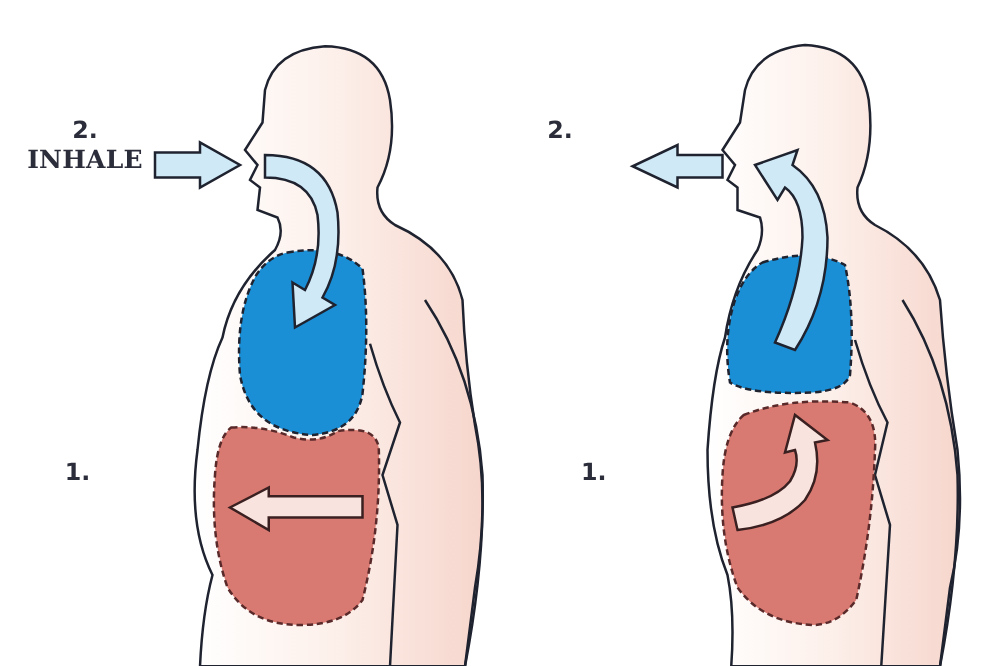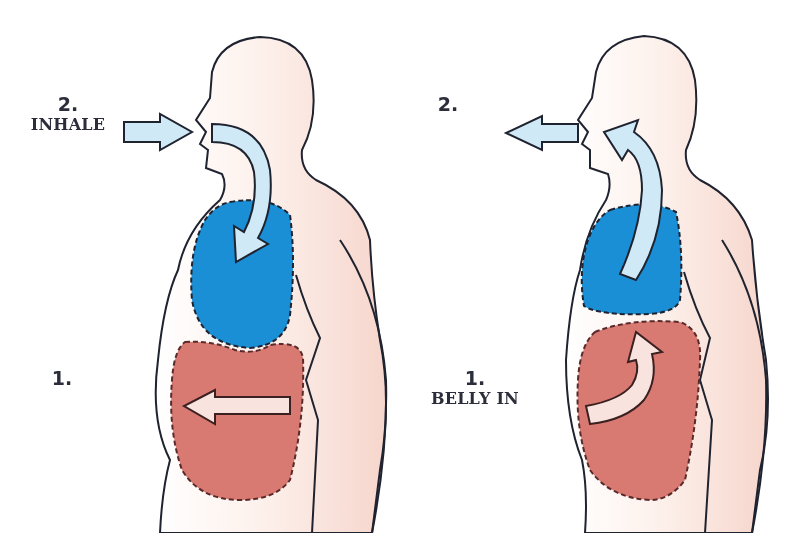--- a/index.html
+++ b/index.html
@@ -1,19 +1,19 @@
 <!DOCTYPE html>
 <html><head>
 <meta charset="utf-8">
 <style>
   html, body { margin:0; padding:0; background:#ffffff; }
   body { width:800px; height:533px; position:relative; overflow:hidden; font-family:"DejaVu Serif", serif; }
   .label { position:absolute; color:#2b2d3a; font-weight:bold; text-align:center; line-height:1.15; }
   .label .num { display:block; font-size:19px; font-family:"DejaVu Sans", sans-serif; }
-  .label .txt { display:block; font-size:16px; font-family:"DejaVu Serif", serif; letter-spacing:0.2px; }
+  .label .txt { display:block; font-size:20px; font-family:"DejaVu Serif", serif; letter-spacing:0.2px; }
   svg { position:absolute; left:0; top:0; }
 </style>
 </head>
 <body>
 
 <svg width="800" height="533" viewBox="0 0 800 533">
   <defs>
     <linearGradient id="skinGrad" x1="0" x2="1" y1="0" y2="0">
       <stop offset="0" stop-color="#ffffff"></stop>
       <stop offset="0.45" stop-color="#fdf1ec"></stop>
@@ -58,14 +58,13 @@
   <span class="txt">INHALE</span>
 </div>
 <div class="label" style="left:0px; top:368px; width:124px;">
   <span class="num">1.</span>
 </div>
 <div class="label" style="left:398px; top:94px; width:100px;">
   <span class="num">2.</span>
 </div>
 <div class="label" style="left:420px; top:368px; width:110px;">
   <span class="num">1.</span>
-  <span class="txt">BELLY IN</span>
 </div>
 
 </body></html>

